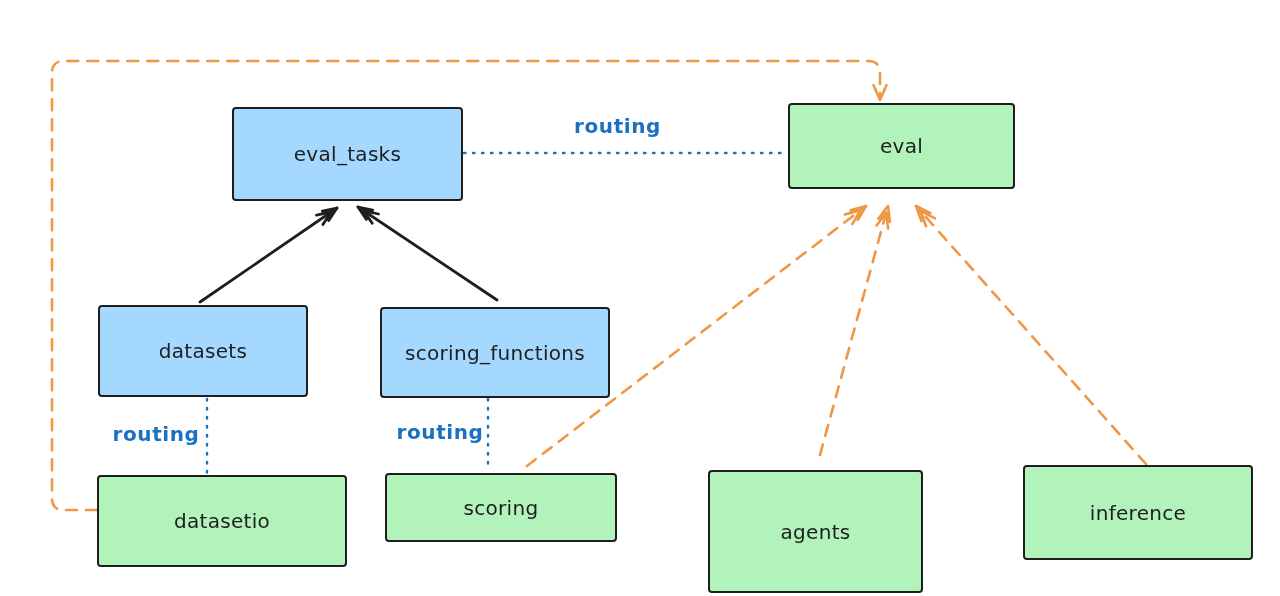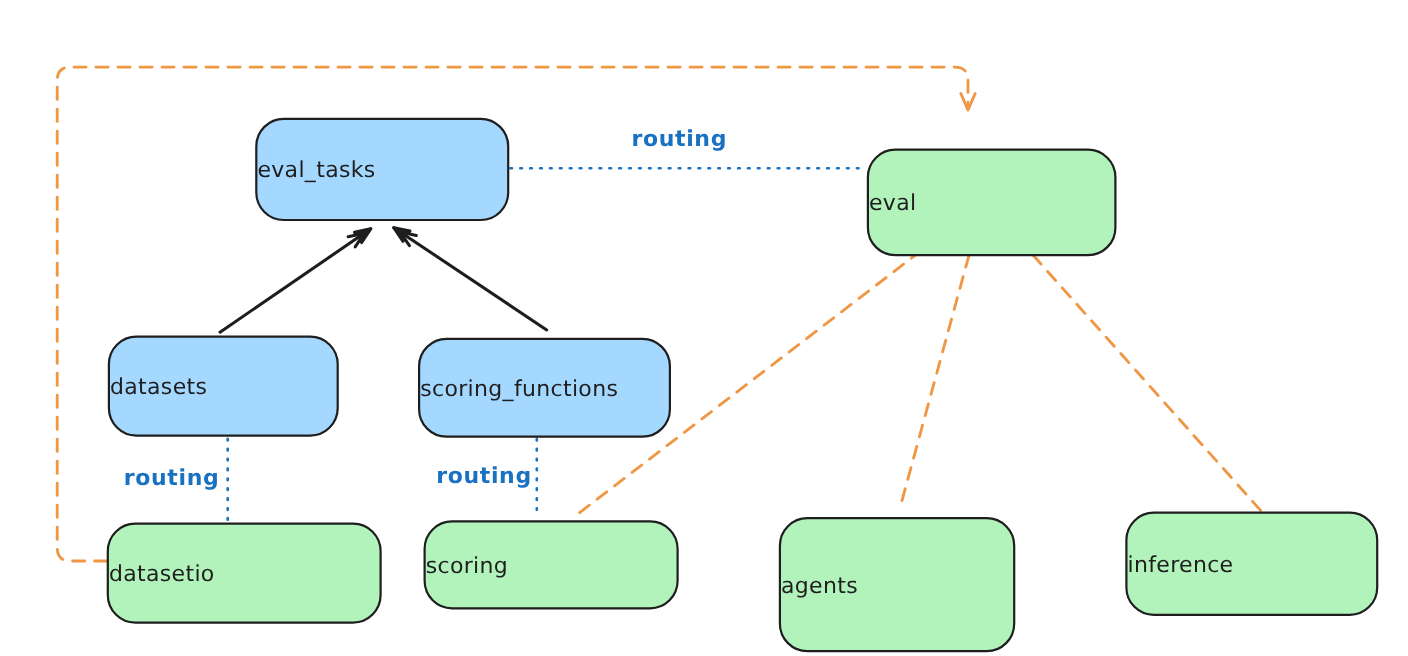--- a/index.html
+++ b/index.html
@@ -52,23 +52,24 @@
   .head{
     fill:none;
     stroke-linecap:round;
     stroke-linejoin:round;
   }
   .head.orange{stroke:var(--orange);stroke-width:2.6;}
   .head.black{stroke:var(--ink);stroke-width:2.8;}
   .node{
     position:absolute;
     border:2.6px solid var(--ink);
-    border-radius:26px;
+    border-radius:4px;
     display:flex;
     align-items:center;
+    justify-content:center;
     font-size:20px;
     color:var(--ink);
     letter-spacing:0.3px;
   }
   .node.blue{background:var(--node-blue);}
   .node.green{background:var(--node-green);}
   .edge-label{
     position:absolute;
     color:var(--routing-blue);
     font-size:20px;
@@ -101,37 +102,37 @@
     <path class="dash-orange" d="M 820 455 L 888 206"></path>
     <path class="head orange" d="M 878.3 218.7 L 888 206 L 889.9 221.9 M 876.5 225.5 L 886.2 212.8 L 888.1 228.7"></path>
     <path class="dash-orange" d="M 1146 464 L 916 206"></path>
     <path class="head orange" d="M 921.4 221.1 L 916 206 L 930.4 213.1 M 926.1 226.3 L 920.7 211.2 L 935.1 218.3"></path>
   </svg>
 
   <div class="node blue" style="left:232px;top:107px;width:231px;height:94px;">
     <span>eval_tasks</span>
   </div>
 
-  <div class="node green" style="left:788px;top:103px;width:227px;height:98px;margin-top:32px;">
+  <div class="node green" style="left:788px;top:103px;width:227px;height:86px;">
     <span>eval</span>
   </div>
 
   <div class="node blue" style="left:98px;top:305px;width:210px;height:92px;">
     <span>datasets</span>
   </div>
 
   <div class="node blue" style="left:380px;top:307px;width:230px;height:91px;">
     <span>scoring_functions</span>
   </div>
 
   <div class="node green" style="left:97px;top:475px;width:250px;height:92px;">
     <span>datasetio</span>
   </div>
 
-  <div class="node green" style="left:385px;top:473px;width:232px;height:81px;">
+  <div class="node green" style="left:385px;top:473px;width:232px;height:69px;">
     <span>scoring</span>
   </div>
 
   <div class="node green" style="left:708px;top:470px;width:215px;height:123px;">
     <span>agents</span>
   </div>
 
   <div class="node green" style="left:1023px;top:465px;width:230px;height:95px;">
     <span>inference</span>
   </div>

